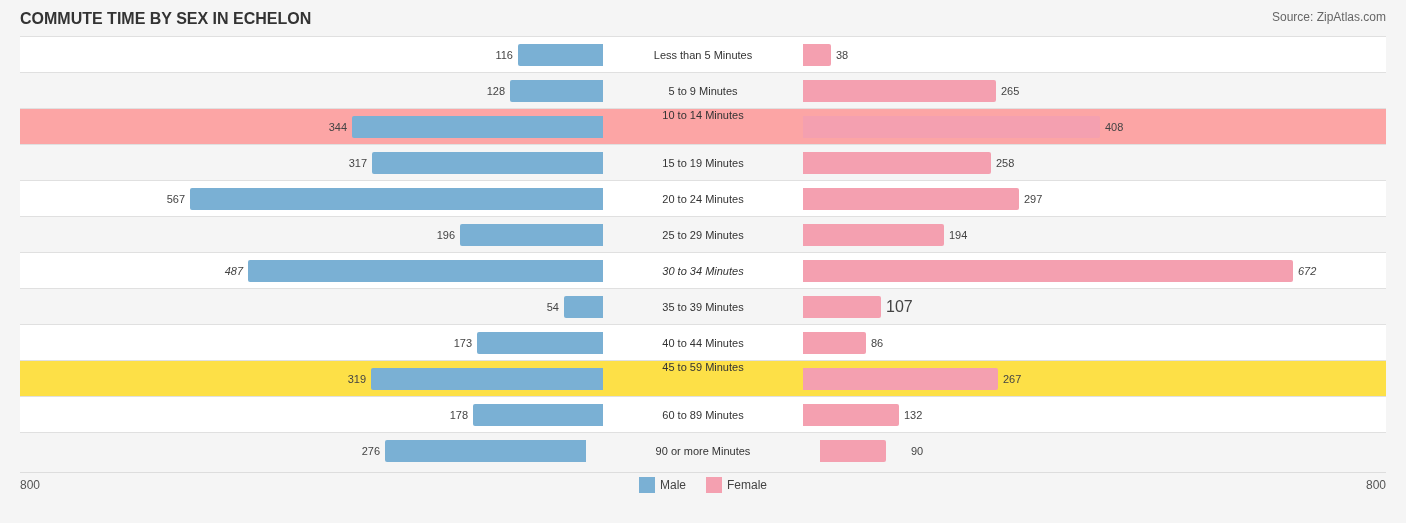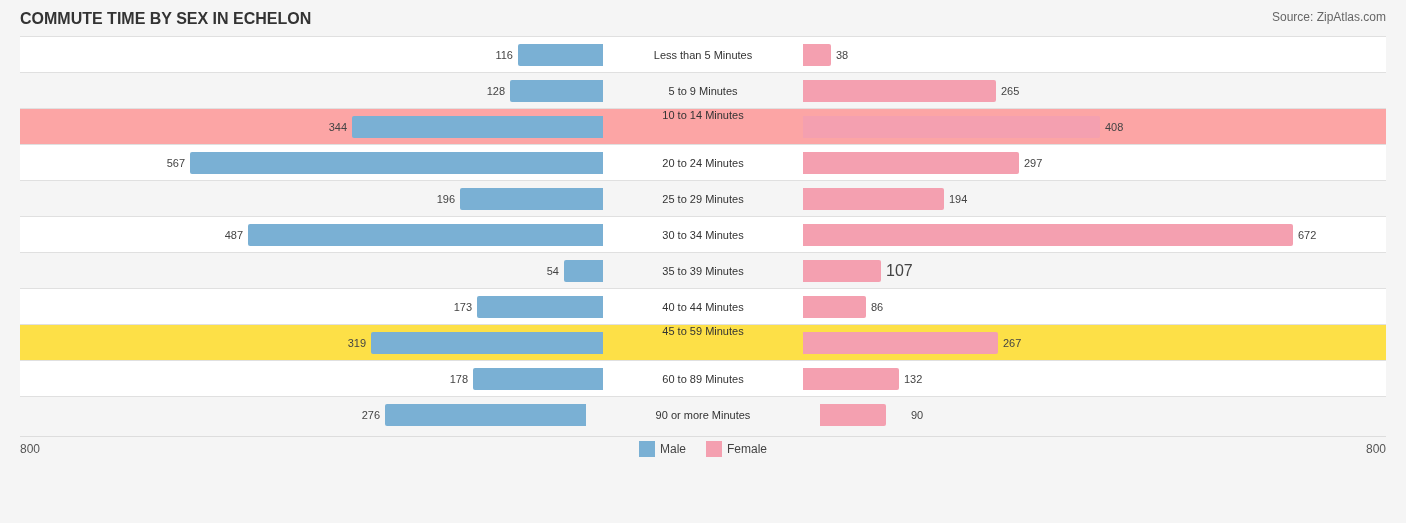--- a/index.html
+++ b/index.html
@@ -108,20 +108,35 @@
           </div>
         </div>
         <div style="width: 200px; text-align: center; font-size: 11px; color: rgb(51, 51, 51); flex-shrink: 0; padding: 0px 4px;">10 to 14 Minutes</div>
         <div style="width: 583px; display: flex; align-items: center; justify-content: flex-start; height: 100%;">
           <div style="display: flex; align-items: center; justify-content: flex-start; width: 100%;">
             <div style="background: rgb(244, 160, 176); height: 22px; width: 297px; border-radius: 0px 2px 2px 0px;"></div>
             <span style="font-size: 11px; color: rgb(68, 68, 68); margin-left: 5px; min-width: 28px;">408</span>
           </div>
         </div>
       </div>
+      <div style="display: flex; align-items: center; height: 36px; border-top: 1px solid rgb(224, 224, 224); background: rgb(245, 245, 245);">
+        <div style="width: 583px; display: flex; align-items: center; justify-content: flex-end; height: 100%; padding-right: 0px;">
+          <div style="display: flex; align-items: center; justify-content: flex-end; width: 100%;">
+            <span style="font-size: 11px; color: rgb(68, 68, 68); margin-right: 5px; min-width: 28px; text-align: right;">317</span>
+            <div style="background: rgb(122, 176, 212); height: 22px; width: 231px; border-radius: 2px 0px 0px 2px;"></div>
+          </div>
+        </div>
+        <div style="width: 200px; text-align: center; font-size: 11px; color: rgb(51, 51, 51); flex-shrink: 0; padding: 0px 4px;">15 to 19 Minutes</div>
+        <div style="width: 583px; display: flex; align-items: center; justify-content: flex-start; height: 100%;">
+          <div style="display: flex; align-items: center; justify-content: flex-start; width: 100%;">
+            <div style="background: rgb(244, 160, 176); height: 22px; width: 188px; border-radius: 0px 2px 2px 0px;"></div>
+            <span style="font-size: 11px; color: rgb(68, 68, 68); margin-left: 5px; min-width: 28px;">258</span>
+          </div>
+        </div>
+      </div>
       <div style="display: flex; align-items: center; height: 36px; border-top: 1px solid rgb(224, 224, 224); background: rgb(255, 255, 255);">
         <div style="width: 583px; display: flex; align-items: center; justify-content: flex-end; height: 100%; padding-right: 0px;">
           <div style="display: flex; align-items: center; justify-content: flex-end; width: 100%;">
             <span style="font-size: 11px; color: rgb(68, 68, 68); margin-right: 5px; min-width: 28px; text-align: right;">567</span>
             <div style="background: rgb(122, 176, 212); height: 22px; width: 413px; border-radius: 2px 0px 0px 2px;"></div>
           </div>
         </div>
         <div style="width: 200px; text-align: center; font-size: 11px; color: rgb(51, 51, 51); flex-shrink: 0; padding: 0px 4px;">20 to 24 Minutes</div>
         <div style="width: 583px; display: flex; align-items: center; justify-content: center; height: 100%;">
           <div style="display: flex; align-items: center; justify-content: flex-start; width: 100%;">
@@ -138,21 +153,21 @@
           </div>
         </div>
         <div style="width: 200px; text-align: center; font-size: 11px; color: rgb(51, 51, 51); flex-shrink: 0; padding: 0px 4px;">25 to 29 Minutes</div>
         <div style="width: 583px; display: flex; align-items: center; justify-content: flex-start; height: 100%;">
           <div style="display: flex; align-items: center; justify-content: flex-start; width: 100%;">
             <div style="background: rgb(244, 160, 176); height: 22px; width: 141px; border-radius: 0px 2px 2px 0px;"></div>
             <span style="font-size: 11px; color: rgb(68, 68, 68); margin-left: 5px; min-width: 28px;">194</span>
           </div>
         </div>
       </div>
-      <div style="display: flex; align-items: center; height: 36px; border-top: 1px solid rgb(224, 224, 224); background: rgb(255, 255, 255);">
+      <div style="display: flex; align-items: center; height: 36px; border-top: 1px solid rgb(224, 224, 224); background: rgb(255, 255, 255); font-style: italic;">
         <div style="width: 583px; display: flex; align-items: center; justify-content: flex-end; height: 100%; padding-right: 0px;">
           <div style="display: flex; align-items: center; justify-content: flex-end; width: 100%;">
             <span style="font-size: 11px; color: rgb(68, 68, 68); margin-right: 5px; min-width: 28px; text-align: right;">487</span>
             <div style="background: rgb(122, 176, 212); height: 22px; width: 355px; border-radius: 2px 0px 0px 2px;"></div>
           </div>
         </div>
         <div style="width: 200px; text-align: center; font-size: 11px; color: rgb(51, 51, 51); flex-shrink: 0; padding: 0px 4px;">30 to 34 Minutes</div>
         <div style="width: 583px; display: flex; align-items: center; justify-content: flex-start; height: 100%;">
           <div style="display: flex; align-items: center; justify-content: flex-start; width: 100%;">
             <div style="background: rgb(244, 160, 176); height: 22px; width: 490px; border-radius: 0px 2px 2px 0px;"></div>

